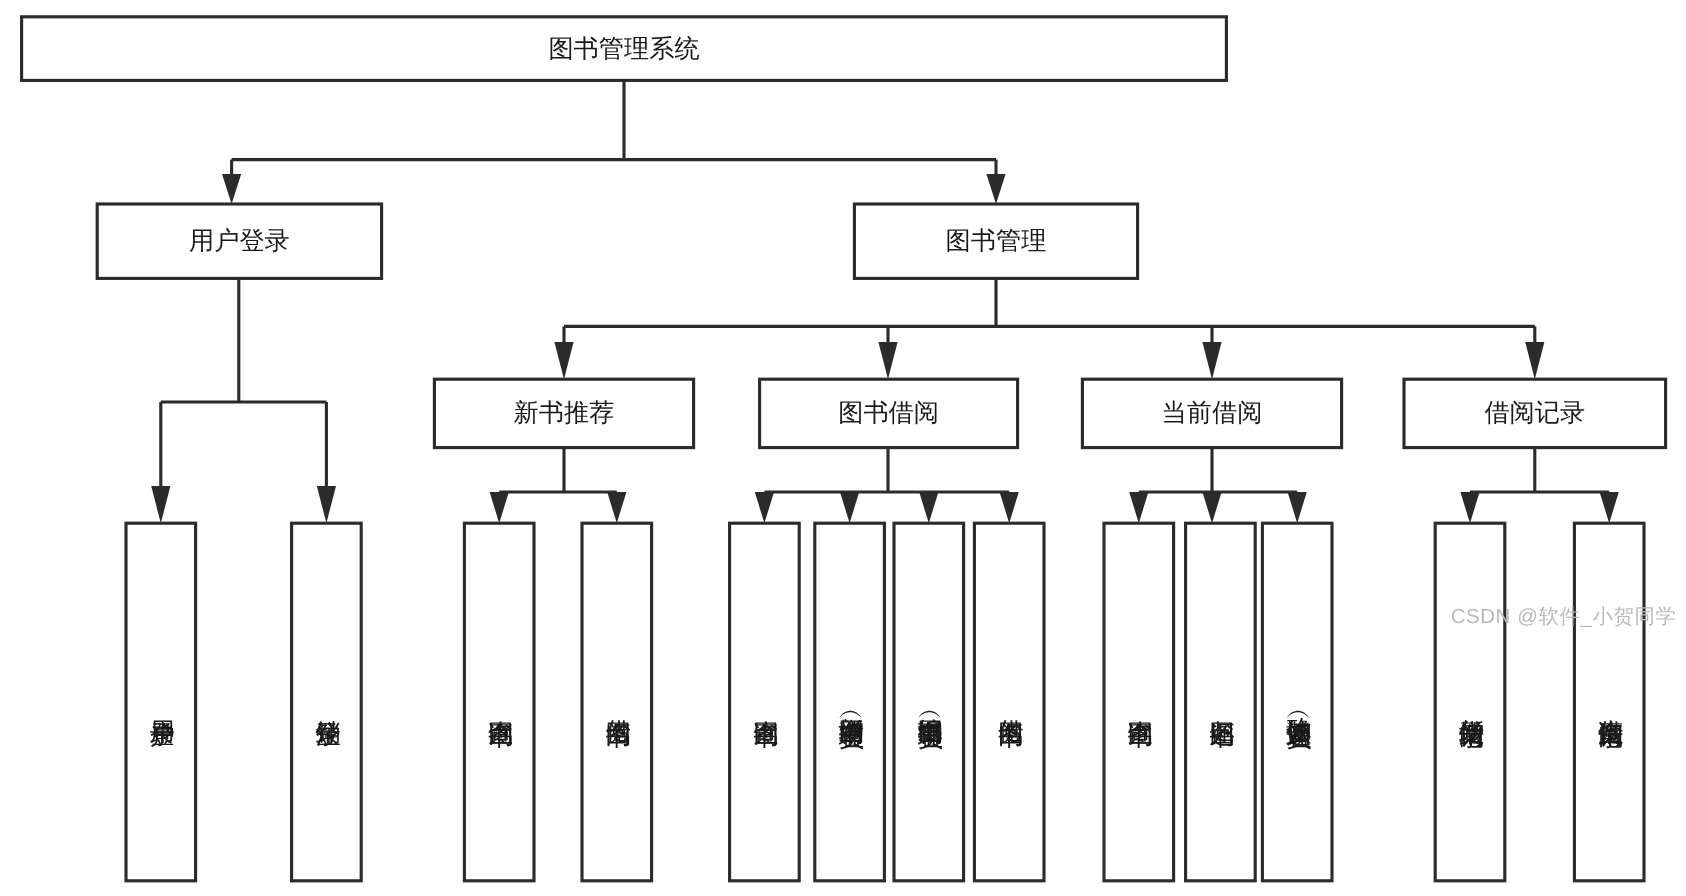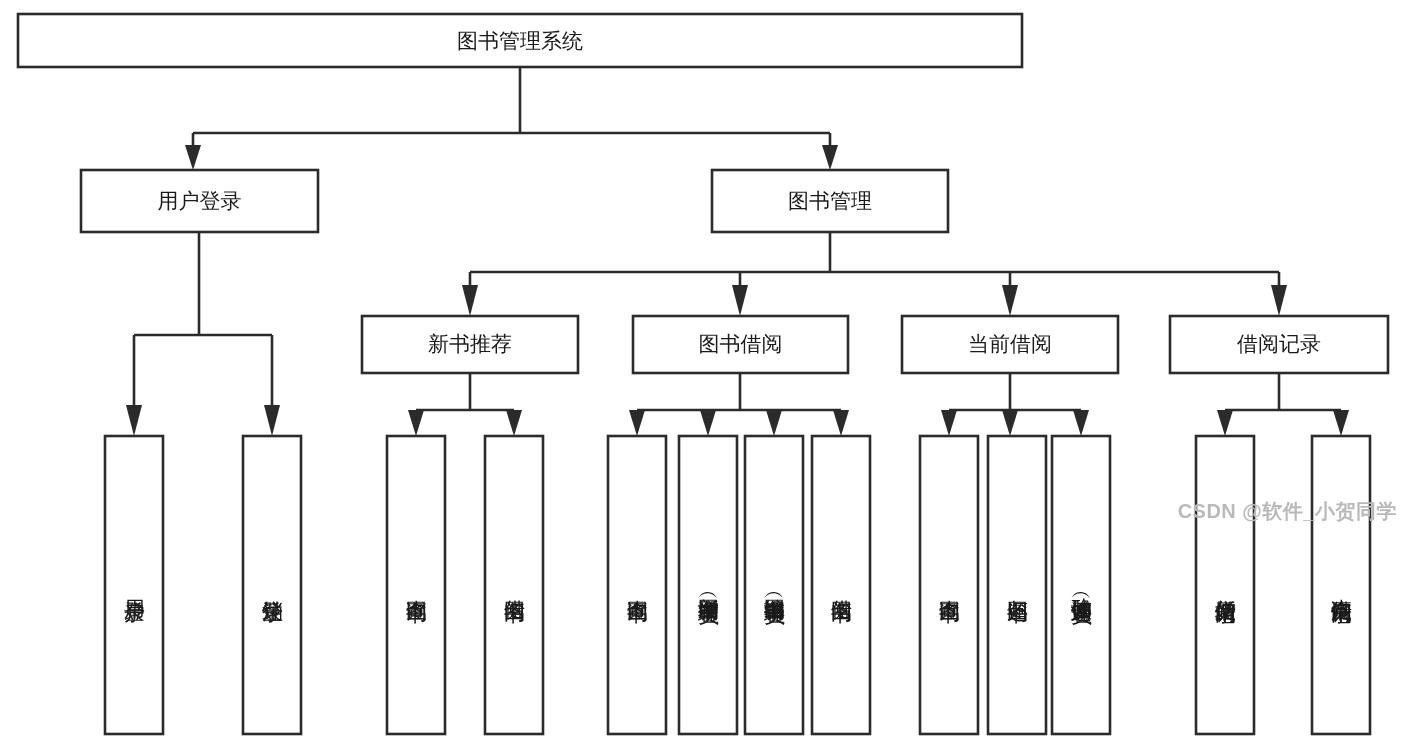--- a/index.html
+++ b/index.html
@@ -62,25 +62,24 @@
     justify-content: center;
     text-align: center;
     white-space: nowrap;
     pointer-events: none;
   }
   .watermark {
     position: absolute;
     right: 8px;
     bottom: 4px;
     font-family: "Liberation Sans", "DejaVu Sans", sans-serif;
-    font-size: 20px;
+    font-size: 17px;
     color: #b9b9b9;
     letter-spacing: 0.5px;
     white-space: nowrap;
-    font-weight: bold;
   }
 </style>
 </head>
 <body>
 
 <div id="diagram-root">
 
   <svg class="diagram-canvas" viewBox="0 0 1405 747" xmlns="http://www.w3.org/2000/svg">
 
     <g>

